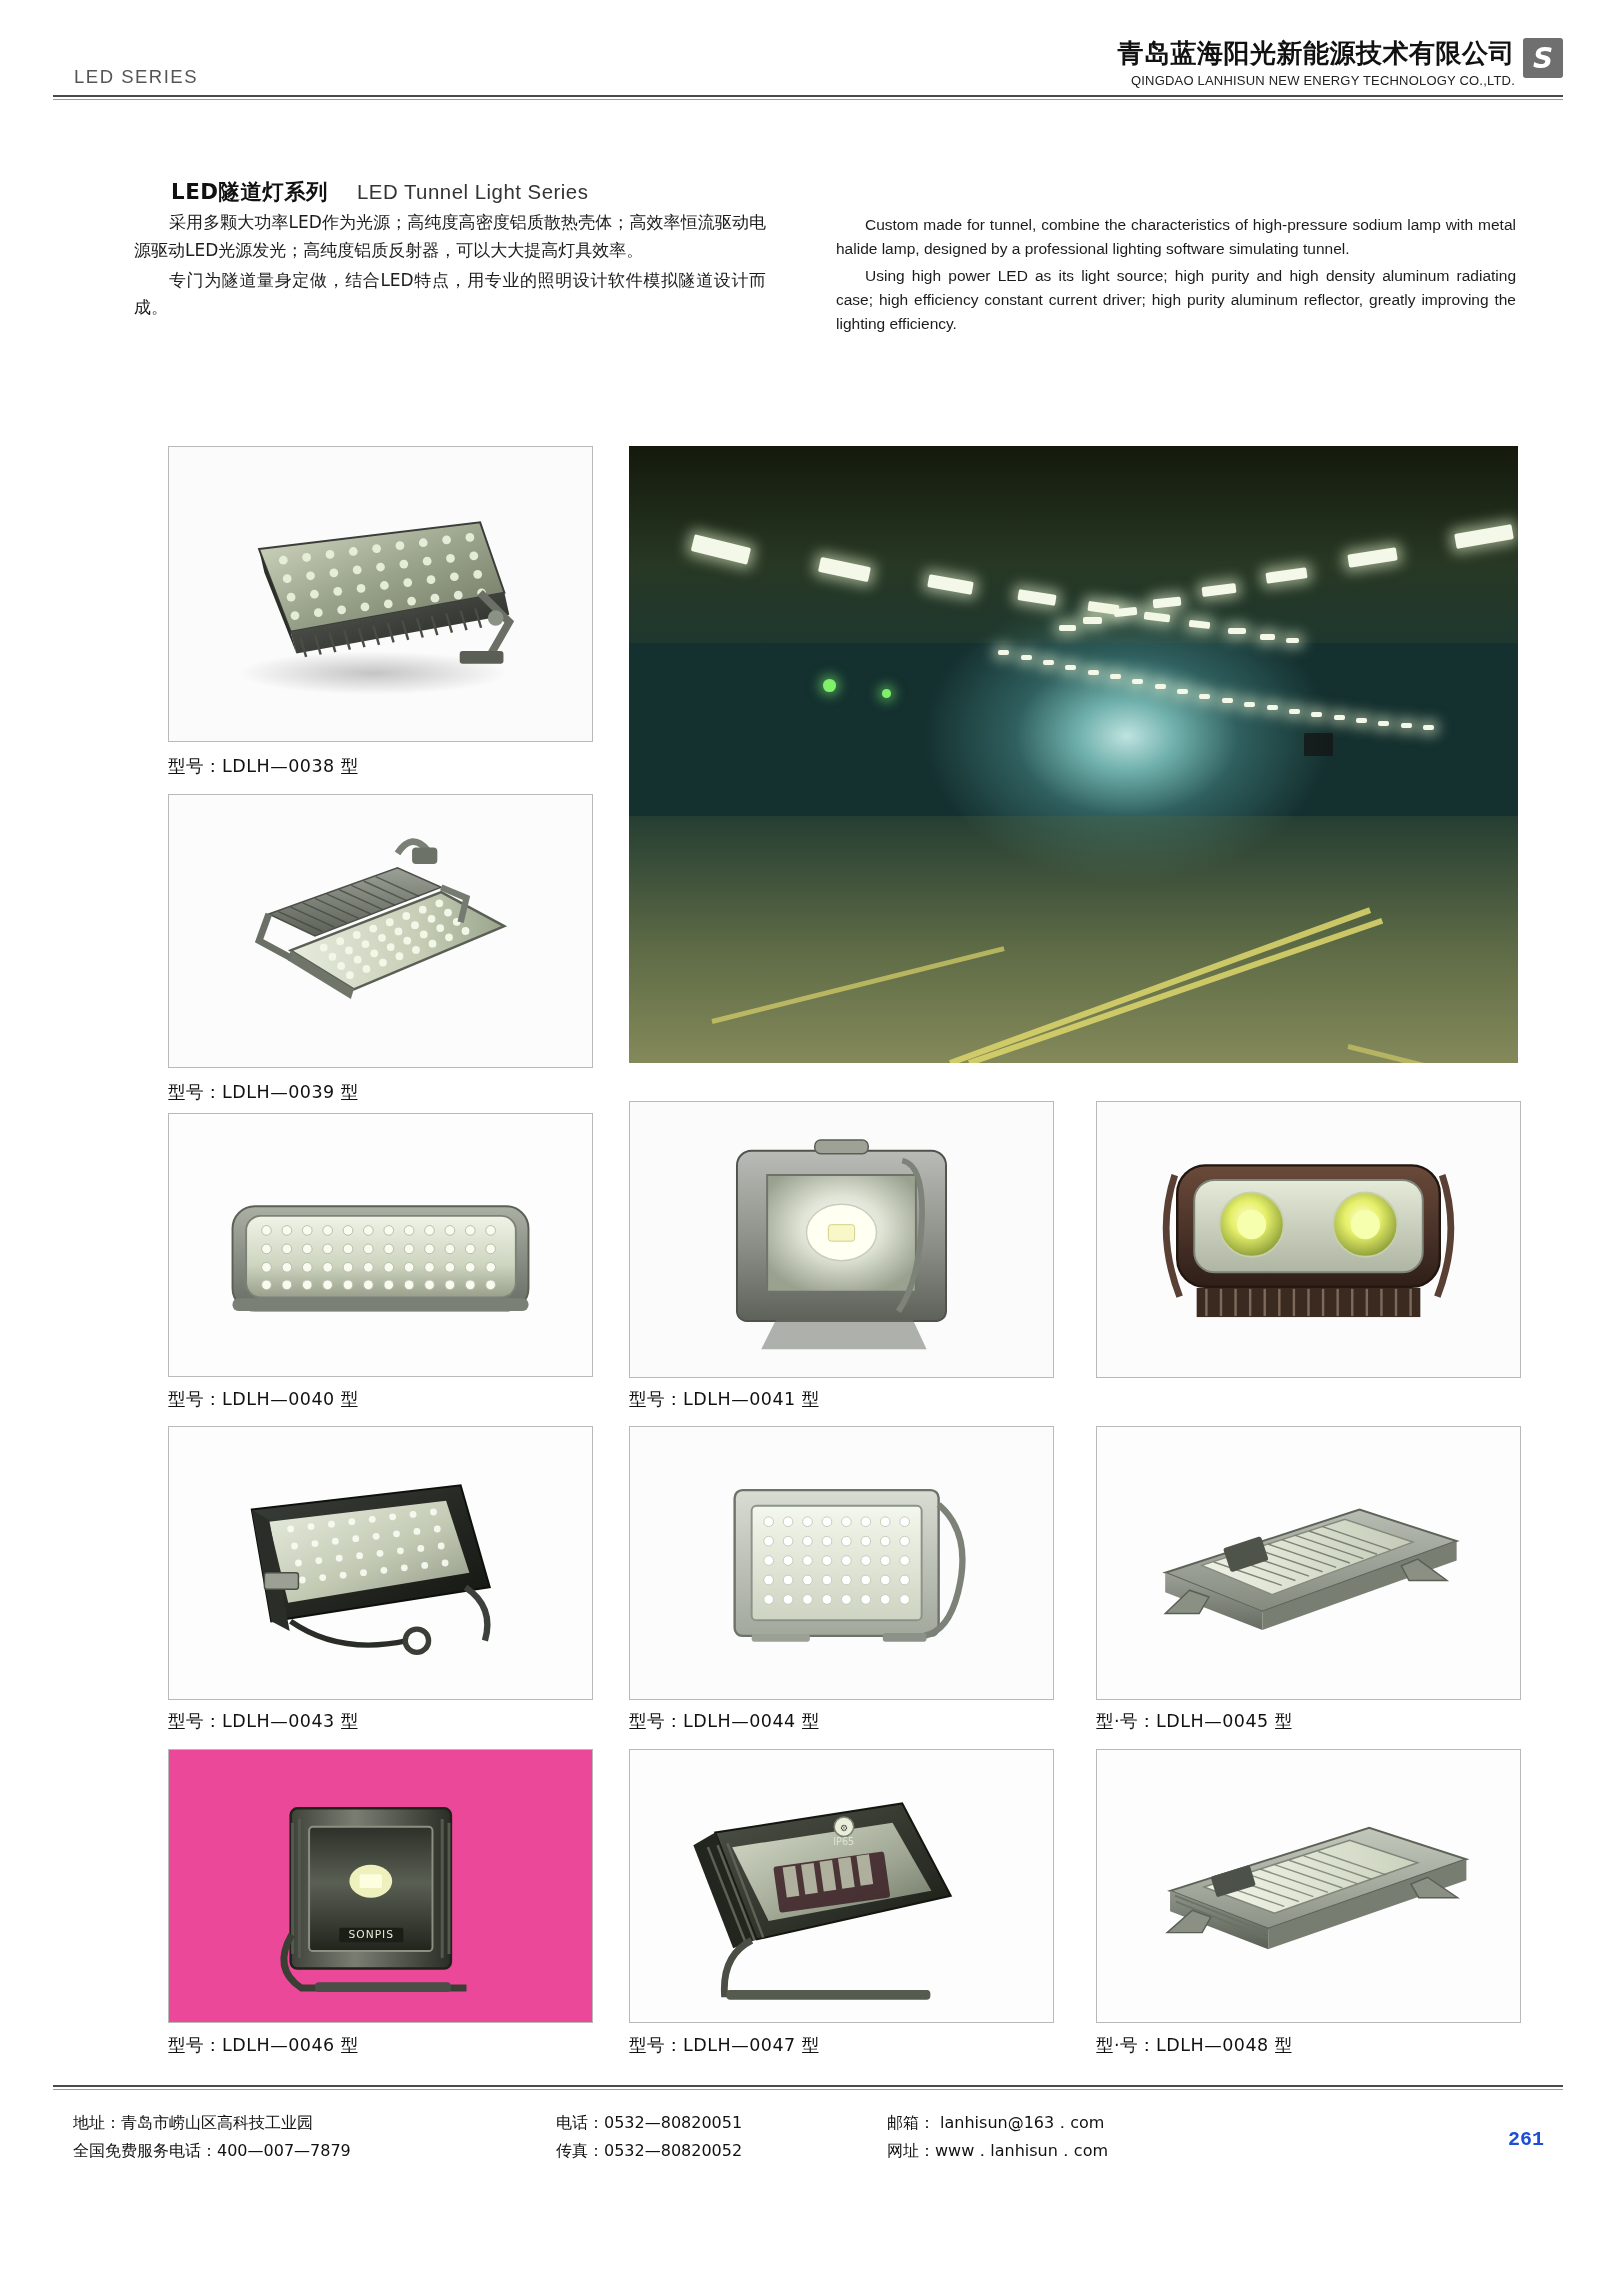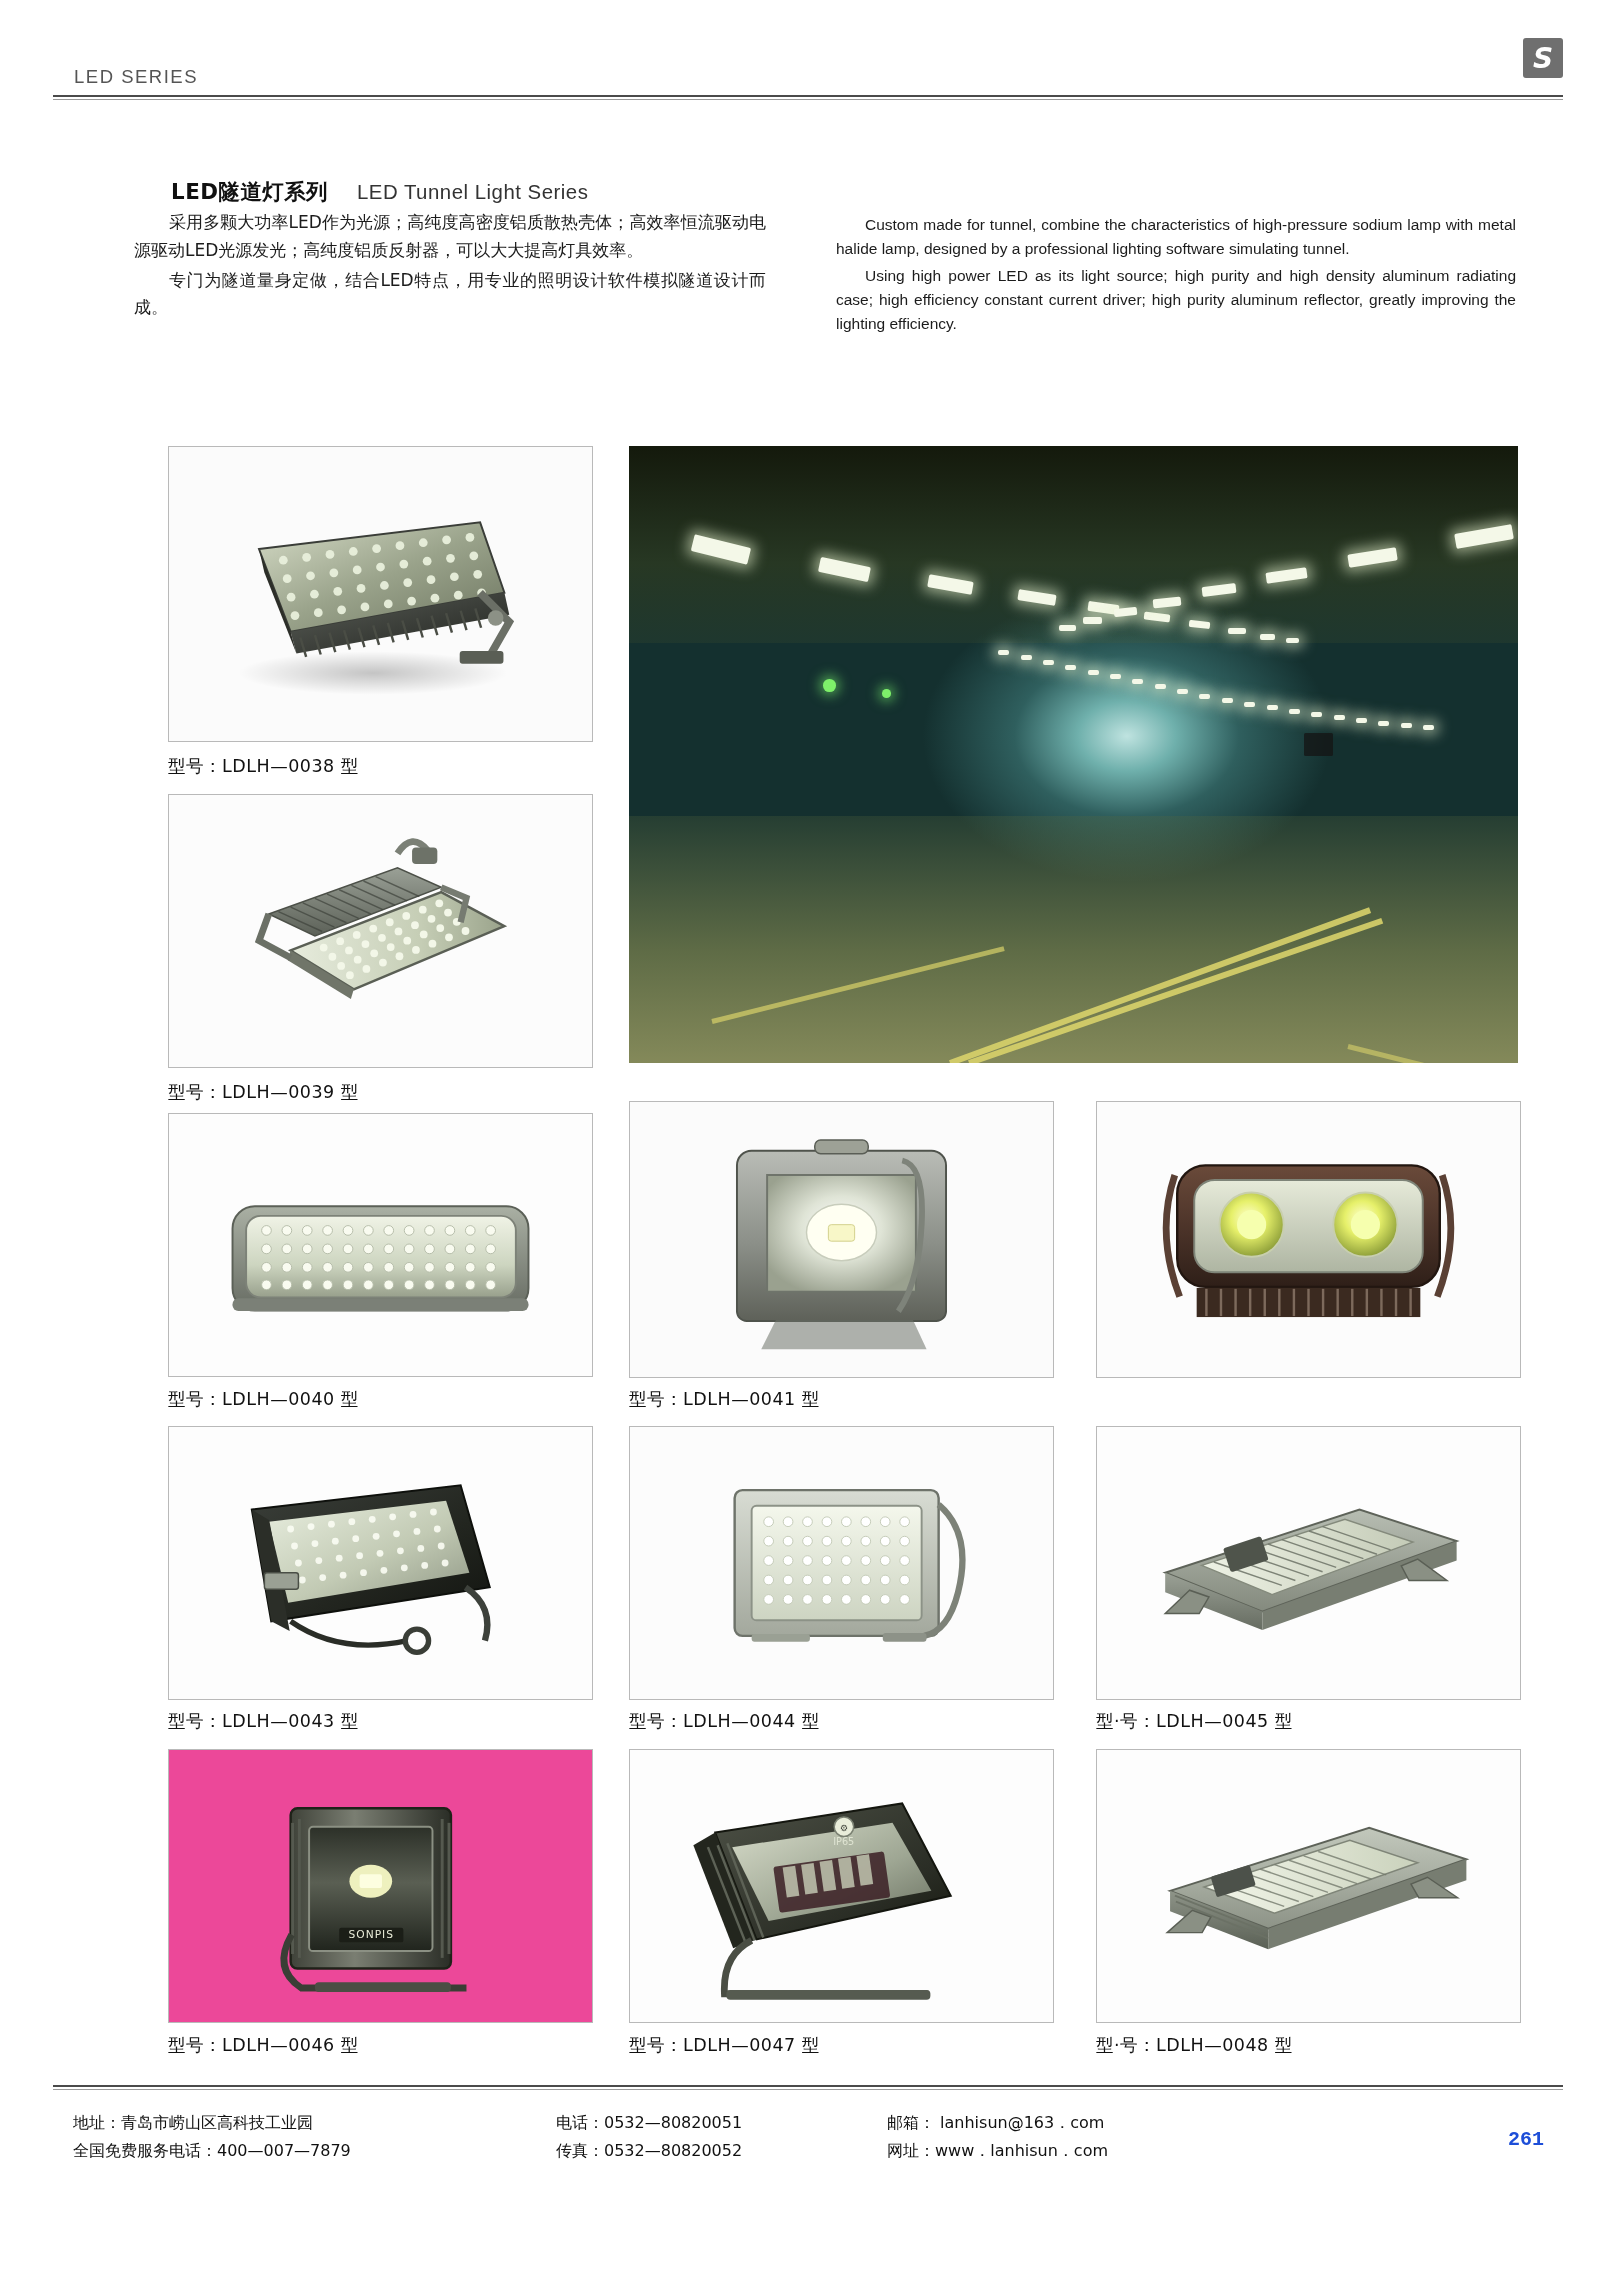--- a/index.html
+++ b/index.html
@@ -268,20 +268,24 @@
     font-family: Liberation Mono, monospace;
   }
 </style>
 </head>
 <body>
 
 <div class="page">
 
   <div class="header">
     <div class="header-left">LED SERIES</div>
+    <div class="header-right">
+      <div class="company-cn">青岛蓝海阳光新能源技术有限公司</div>
+      <div class="company-en">QINGDAO LANHISUN NEW ENERGY TECHNOLOGY CO.,LTD.</div>
+    </div>
     <div class="logo-box">
       <div class="glyph">S</div>
     </div>
     <div class="header-rule"></div>
     <div class="header-rule2"></div>
   </div>
 
   <div class="title-row">
     <span class="title-cn">LED隧道灯系列</span>
     <span class="title-en">LED Tunnel Light Series</span>

